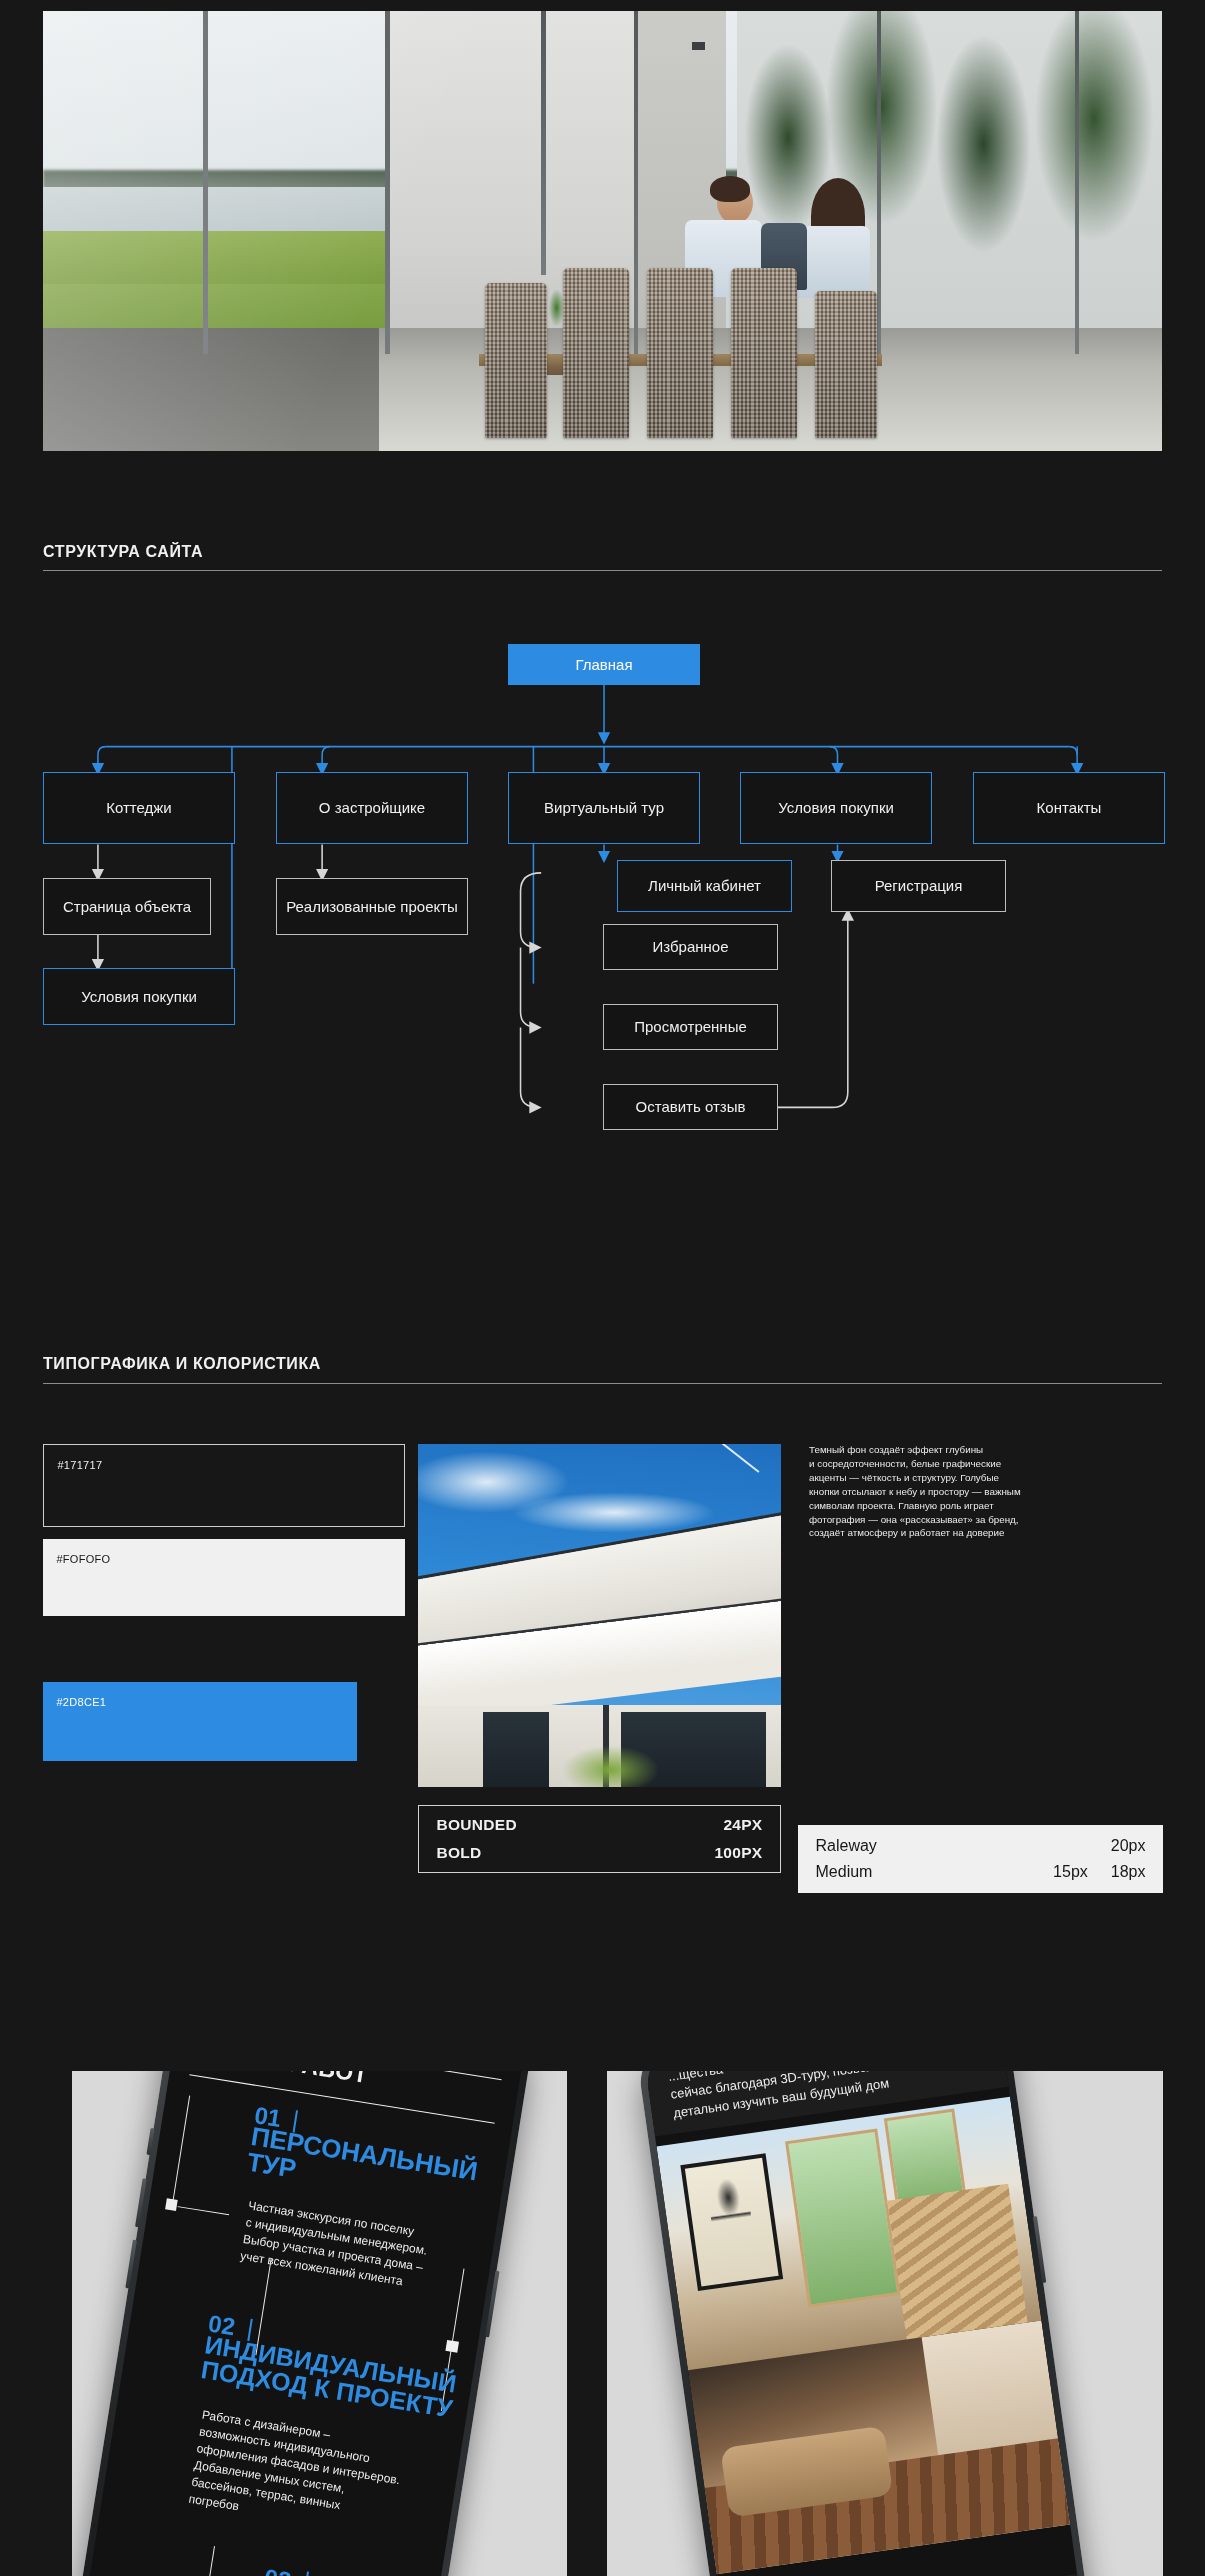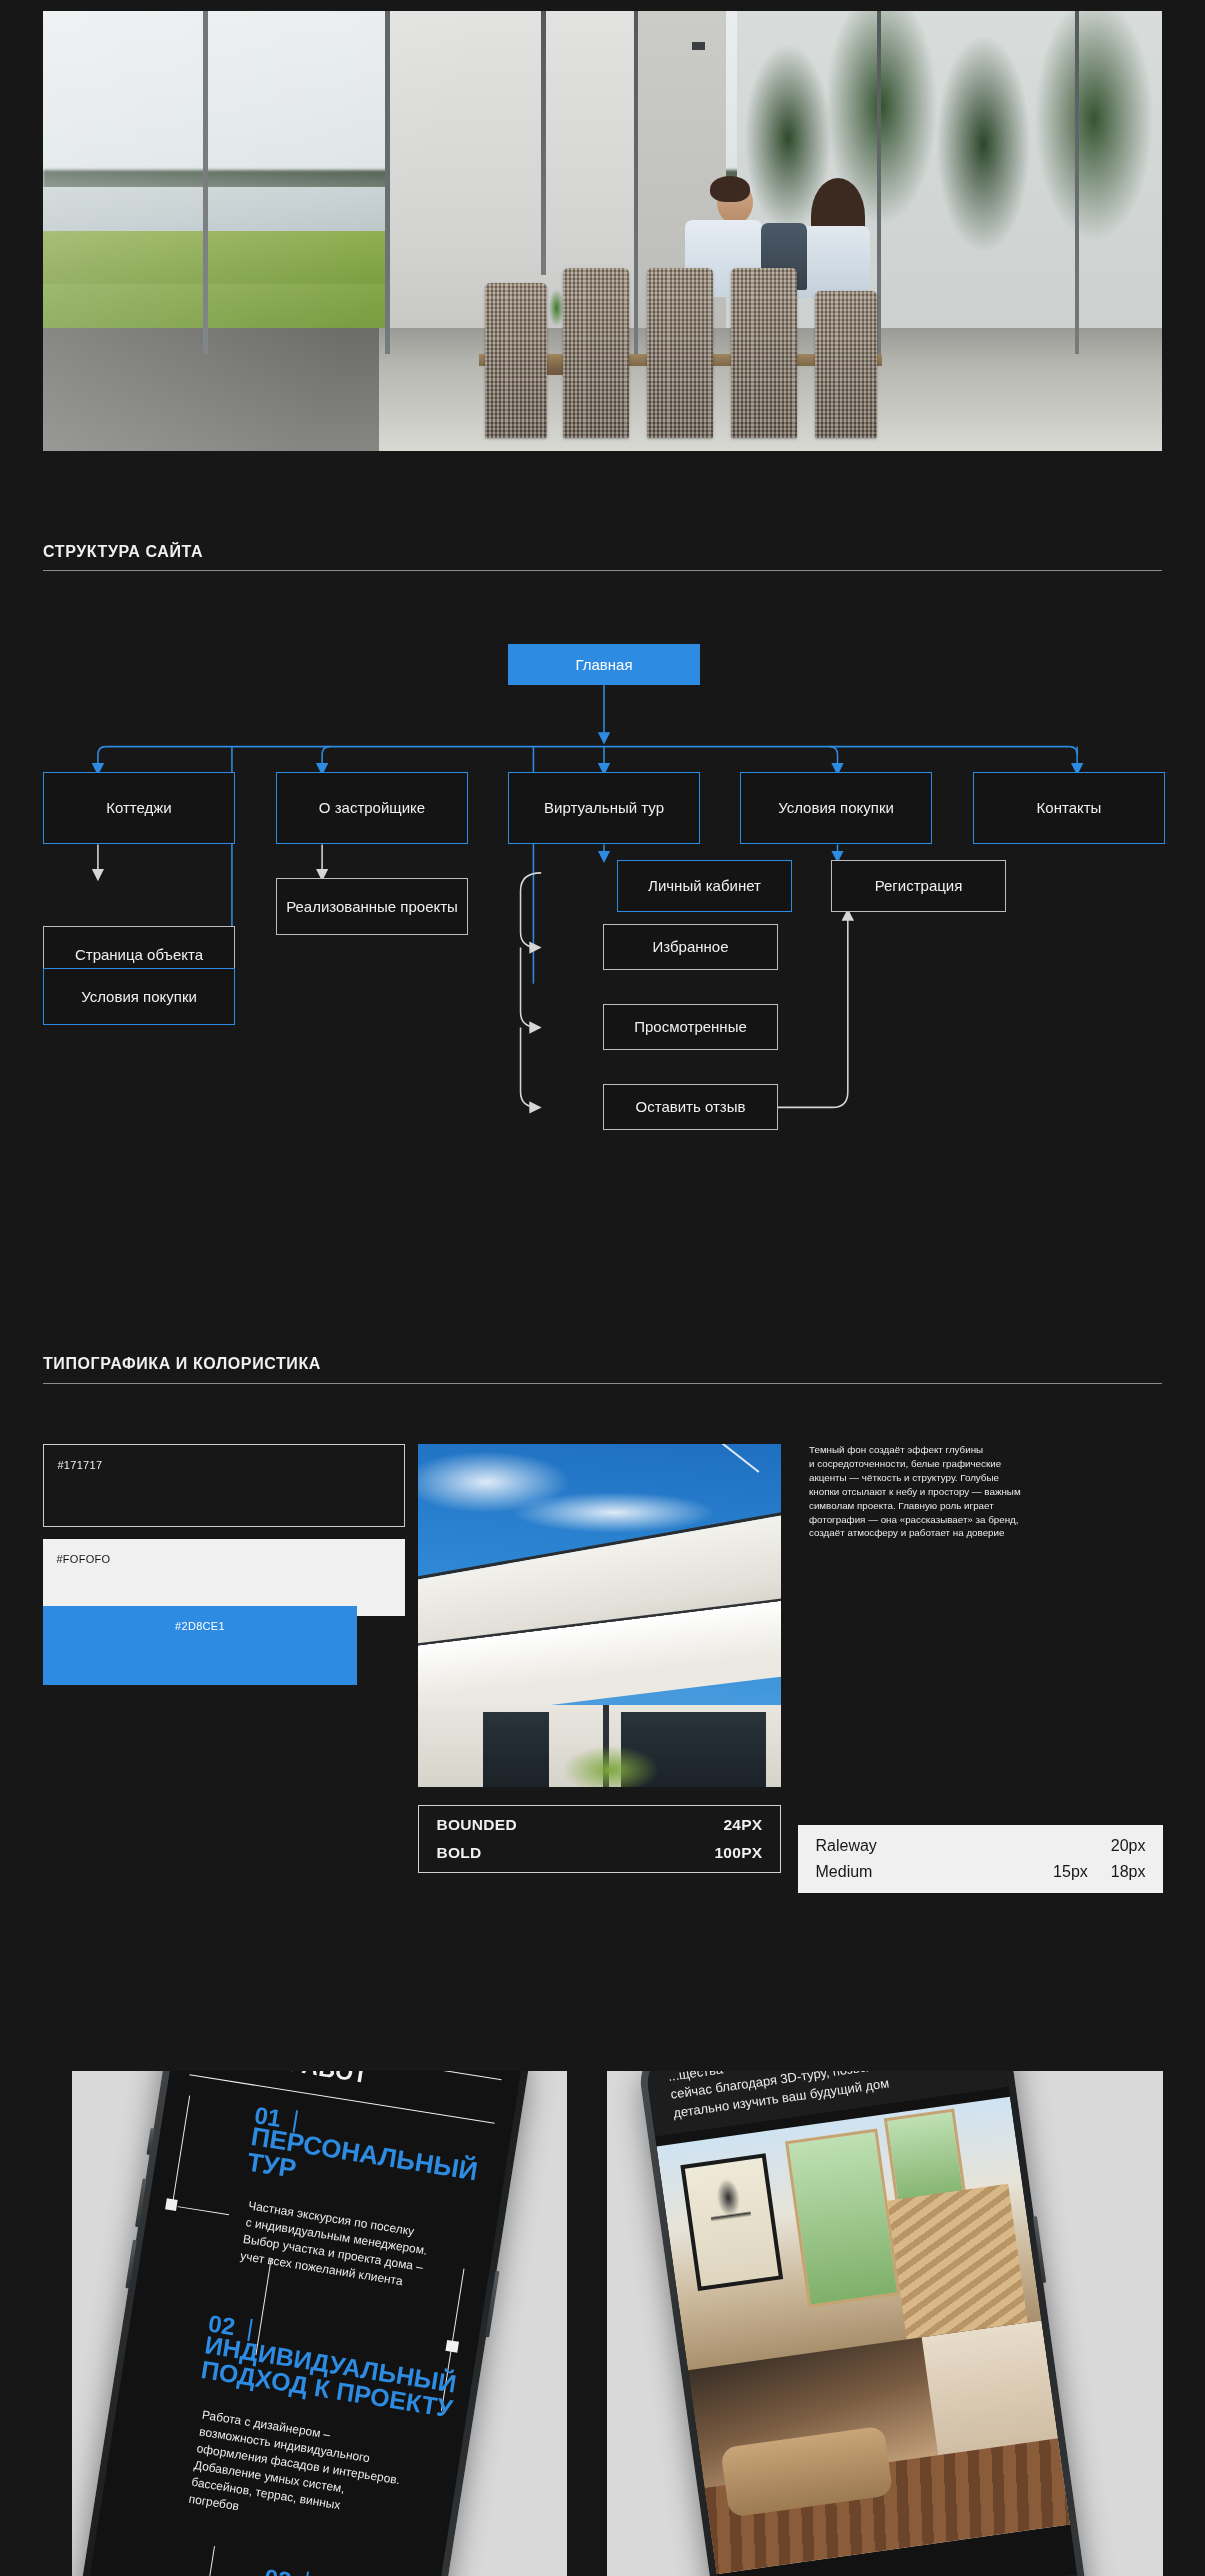--- a/index.html
+++ b/index.html
@@ -427,42 +427,42 @@
     </svg>
 
     <div class="node blue-fill" style="left:508px; top:52px; width:192px; height:41px;">Главная</div>
 
     <div class="node blue-outline" style="left:43px;  top:180px; width:192px; height:72px;">Коттеджи</div>
     <div class="node blue-outline" style="left:276px; top:180px; width:192px; height:72px;">О застройщике</div>
     <div class="node blue-outline" style="left:508px; top:180px; width:192px; height:72px;">Виртуальный тур</div>
     <div class="node blue-outline" style="left:740px;top:180px; width:192px; height:72px;">Условия покупки</div>
     <div class="node blue-outline" style="left:973px;top:180px; width:192px; height:72px;">Контакты</div>
 
-    <div class="node" style="left:43px;  top:286px; width:192px; height:57px;margin-top:48px;">Страница объекта</div>
+    <div class="node" style="left:43px;  top:286px; width:168px; height:57px;">Страница объекта</div>
     <div class="node" style="left:276px; top:286px; width:192px; height:57px;">Реализованные проекты</div>
     <div class="node blue-outline" style="left:43px; top:376px; width:192px; height:57px;">Условия покупки</div>
 
     <div class="node blue-outline" style="left:617px;top:268px; width:175px; height:52px;">Личный кабинет</div>
     <div class="node" style="left:831px;top:268px; width:175px; height:52px;">Регистрация</div>
 
     <div class="node" style="left:603px;top:332px; width:175px; height:46px;">Избранное</div>
     <div class="node" style="left:603px;top:412px; width:175px; height:46px;">Просмотренные</div>
     <div class="node" style="left:603px;top:492px; width:175px; height:46px;">Оставить отзыв</div>
   </div>
 
   <div class="section-title" style="left:43px; top:1355px;">ТИПОГРАФИКА И КОЛОРИСТИКА</div>
   <div class="section-rule" style="left:43px; top:1383px; width:1119px;"></div>
 
   <div class="swatch dark" style="left:43px;  top:1444px; width:362px; height:83px;">
     <span>#171717</span>
   </div>
   <div class="swatch light" style="left:43px; top:1539px; width:362px; height:77px;">
     <span>#FOFOFO</span>
   </div>
-  <div class="swatch blue" style="left:43px; top:1606px; width:314px; height:79px;text-align:center;">
+  <div class="swatch blue" style="left:43px; top:1682px; width:314px; height:79px;">
     <span>#2D8CE1</span>
   </div>
 
   <div class="house-photo" style="left:418px; top:1444px; width:363px; height:343px;">
     <div class="hp-sky"></div>
     <div class="hp-cloud" style="left:-4%;top:2%;width:46%;height:18%"></div>
     <div class="hp-cloud" style="left:26%;top:14%;width:56%;height:12%"></div>
     <div class="hp-trail"></div>
     <div class="hp-tree"></div>
     <div class="hp-roof"></div>

